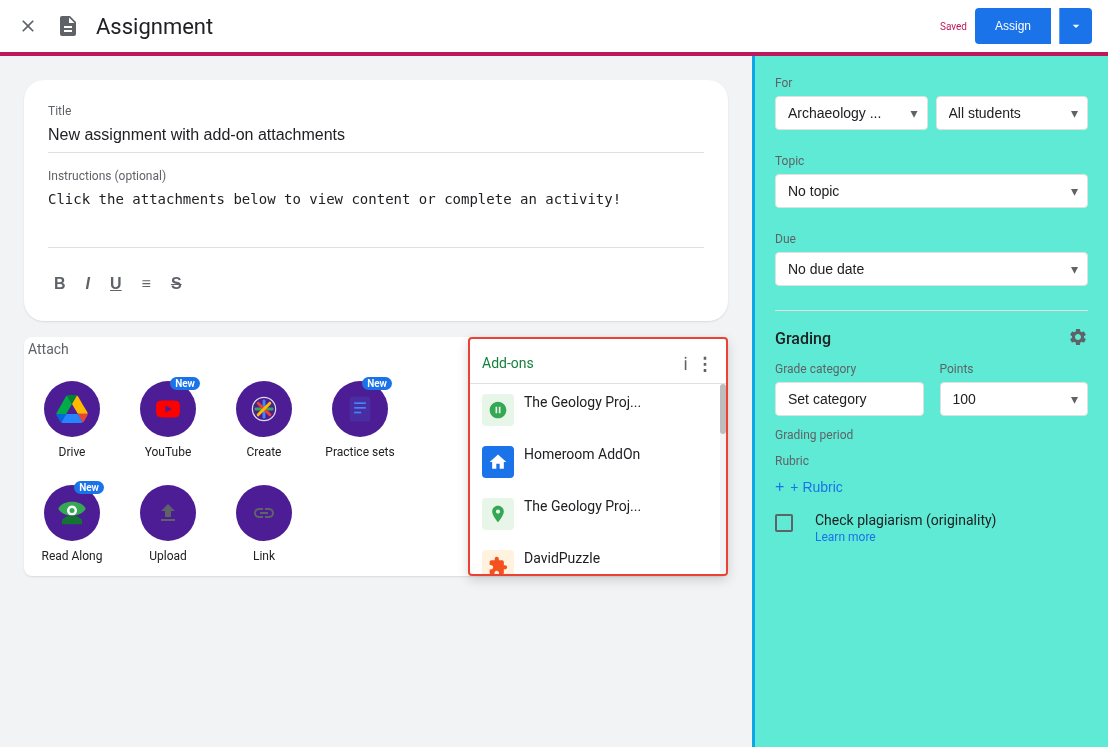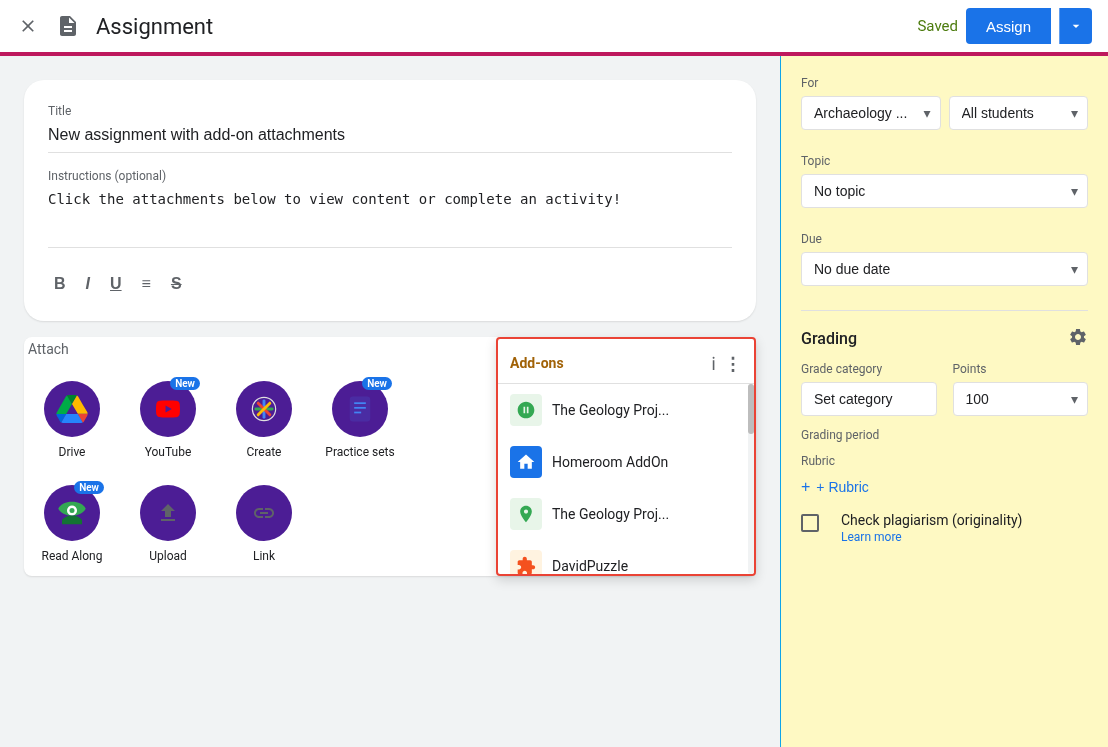--- a/index.html
+++ b/index.html
@@ -11,24 +11,24 @@
       height: 56px; padding: 0 16px; border-bottom: 4px solid #be185d;
       position: relative; z-index: 10;
     }
     .header-left { display: flex; align-items: center; gap: 12px; flex: 1; }
     .close-icon { width: 24px; height: 24px; cursor: pointer; display: flex; align-items: center; justify-content: center; border-radius: 50%; }
     .close-icon svg { width: 20px; height: 20px; fill: #5f6368; }
     .doc-icon { width: 32px; height: 32px; display: flex; align-items: center; justify-content: center; }
     .doc-icon svg { width: 24px; height: 24px; fill: #5f6368; }
     .header-title { font-size: 22px; color: #202124; font-weight: 400; }
     .header-right { display: flex; align-items: center; gap: 8px; }
-    .saved-text { color: #4d7c0f; font-size: 15px; }
+    .saved-text { color: #be185d; font-size: 10px; }
     .assign-btn {
       background: #1a73e8; color: #fff; border: none; border-radius: 4px 0 0 4px;
-      padding: 0 20px; height: 36px; font-size: 15px; font-weight: 500; cursor: pointer;
+      padding: 0 20px; height: 36px; font-size: 12px; font-weight: 500; cursor: pointer;
     }
     .assign-dropdown {
       background: #1a73e8; color: #fff; border: none; border-radius: 0 4px 4px 0;
       border-left: 1px solid rgba(255,255,255,0.3); padding: 0 8px; height: 36px; cursor: pointer;
       display: flex; align-items: center;
     }
 
     
     .main-layout { display: flex; height: calc(747px - 56px); }
 
@@ -85,34 +85,34 @@
       position: absolute; right: 0; top: 0; bottom: 0;
       width: 260px; background: #fff;
       border: 2px solid #ea4335; border-radius: 4px;
       z-index: 20; display: flex; flex-direction: column;
       box-shadow: 0 4px 12px rgba(0,0,0,0.15);
     }
     .addon-header {
       display: flex; align-items: center; justify-content: space-between;
       padding: 12px 12px 8px; border-bottom: 1px solid #e0e0e0;
     }
-    .addon-header-title { font-size: 14px; color: #a16207; font-weight: 700; }
+    .addon-header-title { font-size: 14px; color: #15803d; font-weight: 400; }
     .addon-header-icons { display: flex; gap: 8px; align-items: center; }
     .addon-list { flex: 1; overflow-y: auto; }
     .addon-item {
-      display: flex; align-items: center; gap: 10px;
+      display: flex; gap: 10px;
       padding: 10px 12px; cursor: pointer; position: relative;
     }
     .addon-item.active { background: #e8f0fe; }
     .addon-item-icon { width: 32px; height: 32px; border-radius: 4px; flex-shrink: 0; }
     .addon-item-name { font-size: 14px; color: #202124; flex: 1; }
 
     
     .right-panel {
-      width: 328px; background: #fef9c3; border-left: 1px solid #0ea5e9;
+      width: 356px; background: #5eead4; border-left: 3px solid #0ea5e9;
       padding: 20px; overflow-y: auto;
     }
     .right-section { margin-bottom: 24px; }
     .field-row-label { font-size: 12px; color: #5f6368; margin-bottom: 6px; }
     .select-wrapper { position: relative; }
     .select-wrapper select {
       width: 100%; border: 1px solid #e0e0e0; border-radius: 4px;
       padding: 8px 32px 8px 12px; font-size: 14px; color: #202124;
       background: #fff; appearance: none; cursor: pointer; outline: none;
     }

